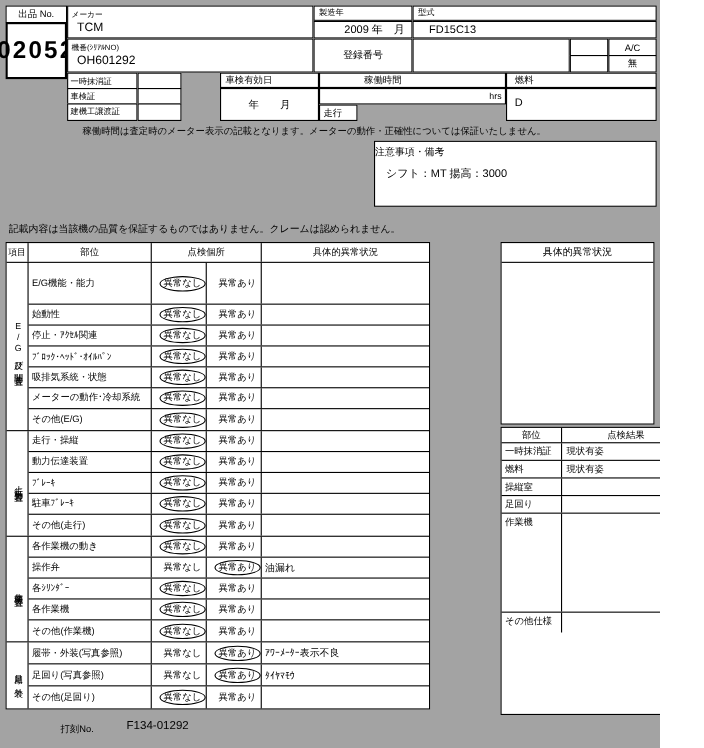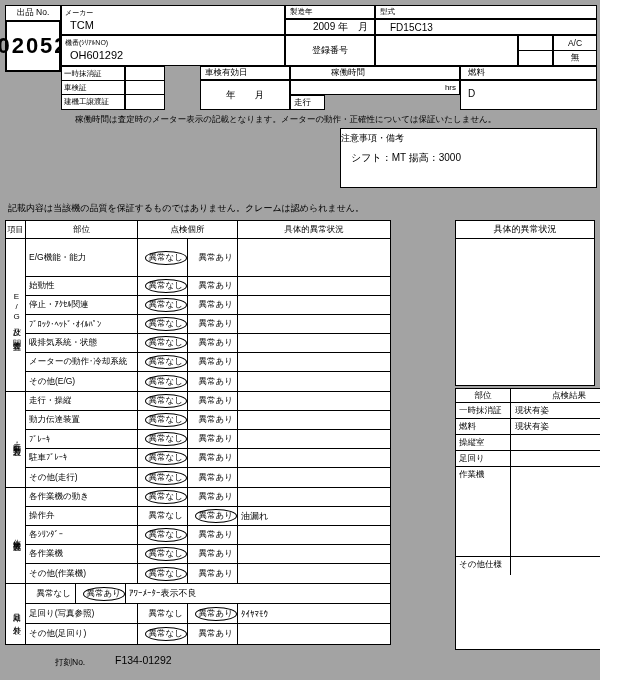--- a/index.html
+++ b/index.html
@@ -328,20 +328,21 @@
           </div>
       </div>
     </div>
 
     <div class="mgroup">
       <div class="gn">
           <span class="vert">足回り外装</span>
         </div>
       <div class="grows">
         <div class="mrow" style="height:20px">
+            <div class="cp">履帯・外装(写真参照)</div>
             <div class="cok">
               <span class="opt">異常なし</span>
             </div>
             <div class="cng">
               <span class="opt sel">異常あり</span>
             </div>
             <div class="cd">ｱﾜｰﾒｰﾀｰ表示不良</div>
           </div>
         <div class="mrow" style="height:20px">
             <div class="cp">足回り(写真参照)</div>

